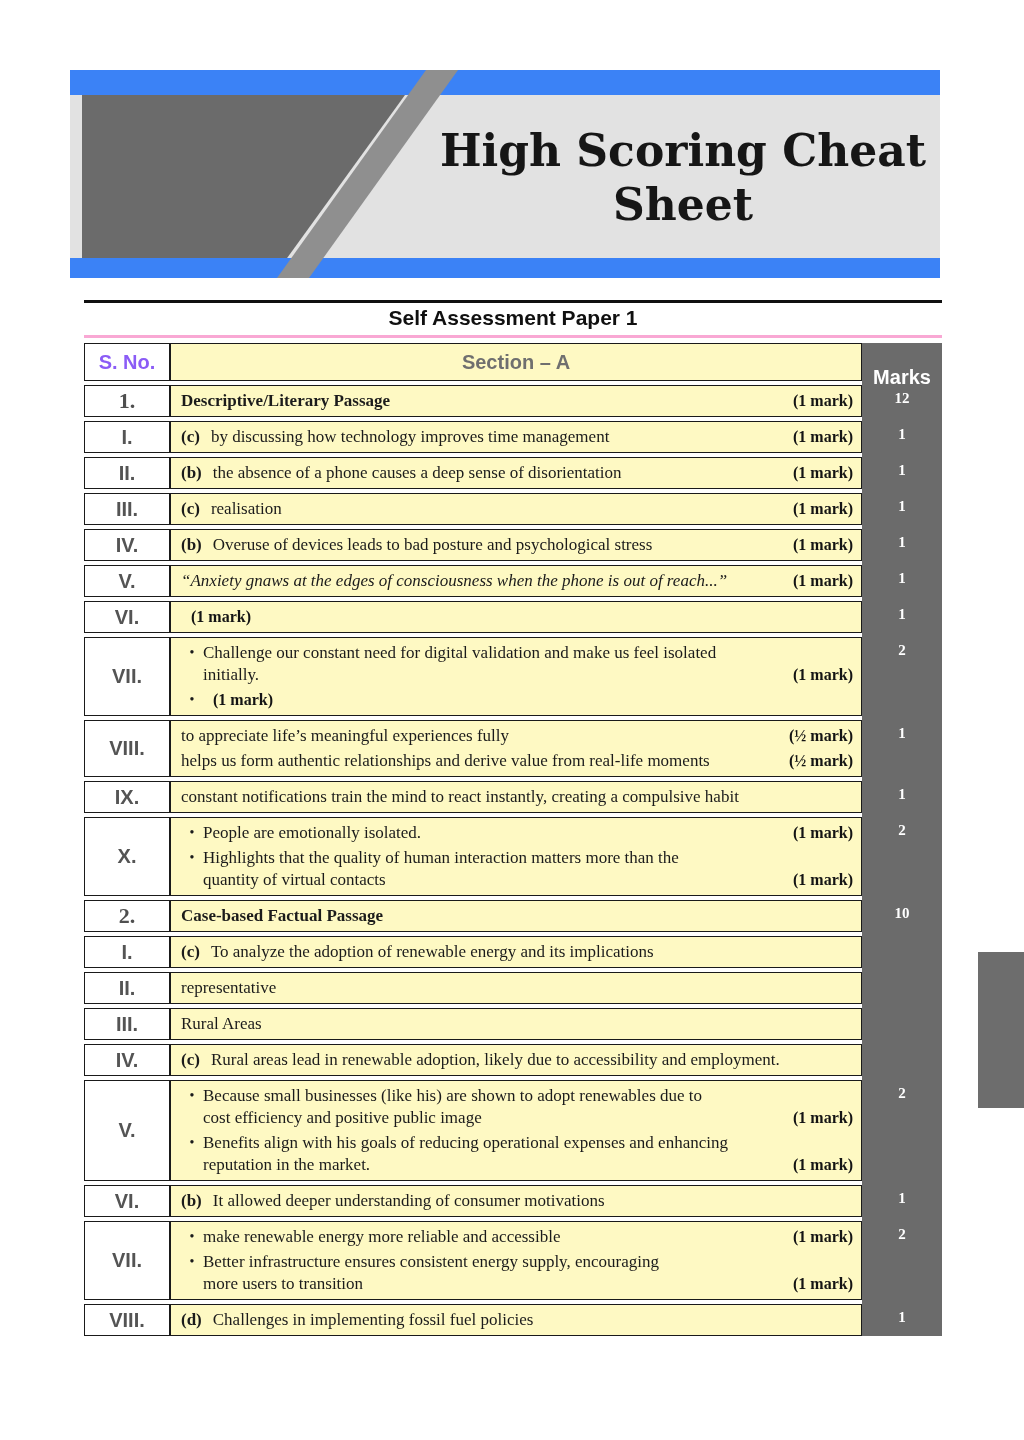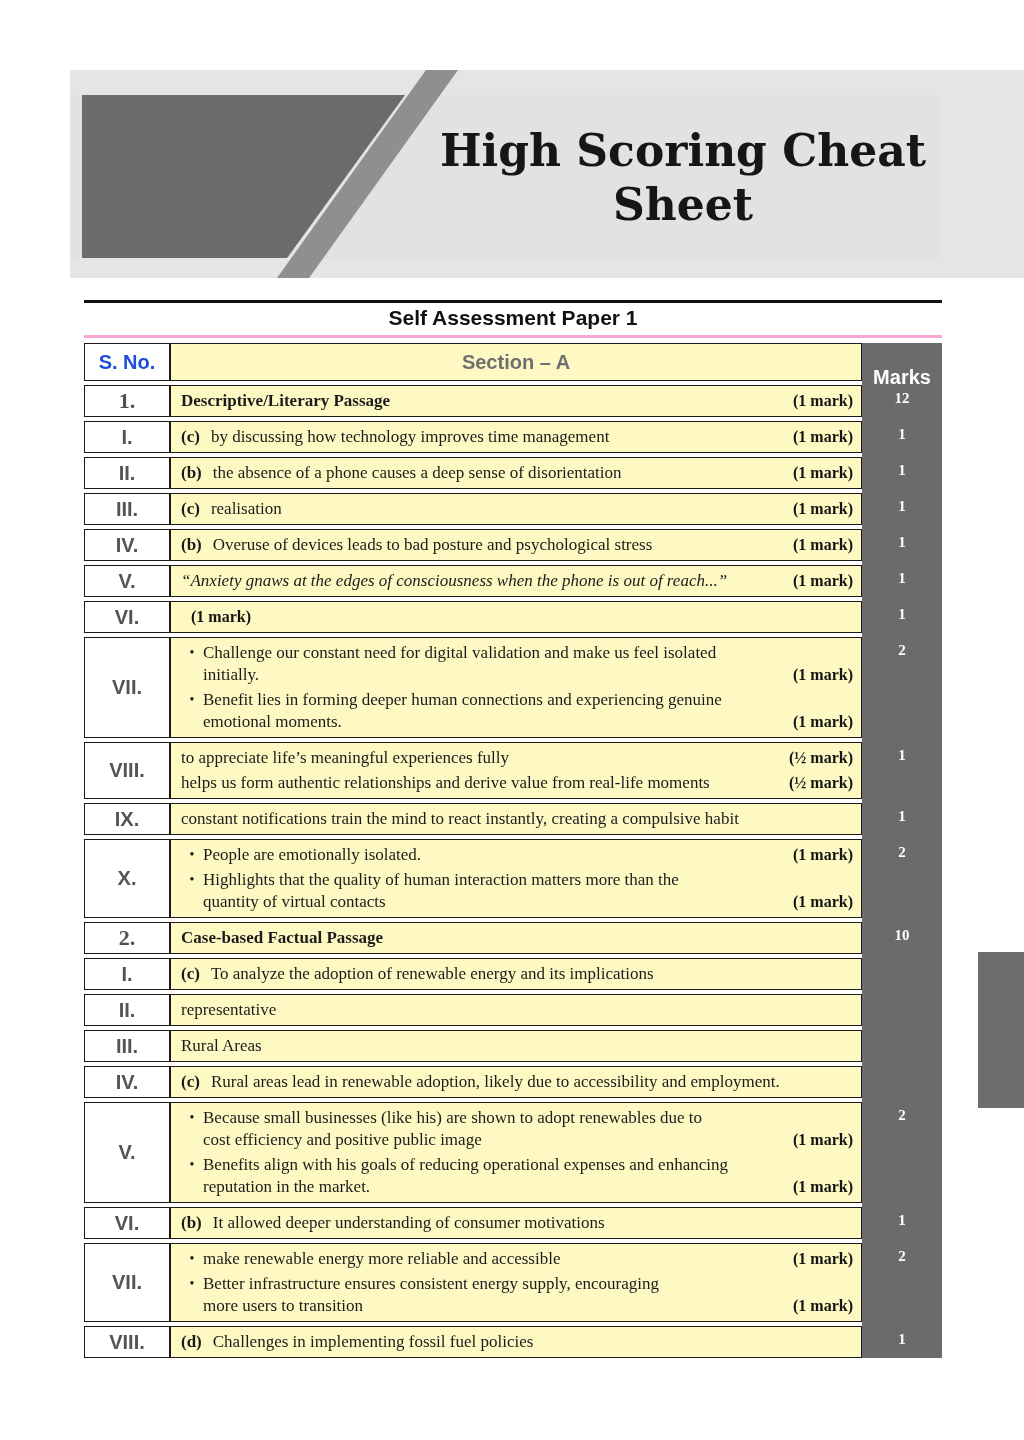--- a/index.html
+++ b/index.html
@@ -2,21 +2,21 @@
 <html><head>
 <meta charset="utf-8">
 <style>
   html,body { margin:0; padding:0; background:#ffffff; }
   .page {
     position:relative; width:1024px; height:1440px; background:#ffffff;
     font-family:"Liberation Serif", serif; overflow:hidden;
   }
 
   
-  .banner { position:absolute; left:70px; top:70px; width:954px; height:208px; background:#e5e5e5; }
+  .banner { position:absolute; left:70px; top:70px; width:870px; height:208px; background:#3b82f6; }
   .banner-inner { position:absolute; left:0; top:25px; width:870px; height:163px; background:#e2e2e2; }
   .banner-shape { position:absolute; left:12px; top:25px; width:323px; height:163px; background:#6b6b6b;
     clip-path:polygon(0 0, 100% 0, 63.5% 100%, 0 100%); }
   .banner-stripe { position:absolute; left:0; top:0; width:870px; height:208px; background:#8f8f8f;
     clip-path:polygon(356px 0, 388px 0, 239px 208px, 207px 208px); }
   .banner-title { position:absolute; left:330px; top:54px; width:566px; text-align:center;
     font-family:"DejaVu Serif", serif; font-weight:bold; font-size:44px; line-height:54px; color:#161616; }
 
   
   .subtitle-wrap { position:absolute; left:84px; top:300px; width:858px;
@@ -45,21 +45,21 @@
   .lines { flex:1; min-width:0; }
   .line { font-size:17px; line-height:22px; color:#1b1b1b; }
   .prefix { font-weight:bold; margin-right:11px; }
   .item.bold .line { font-weight:bold; }
   .item.italic .line { font-style:italic; }
   .mark { flex:none; align-self:flex-end; font-weight:bold; font-size:16px; line-height:22px;
     margin-left:10px; white-space:nowrap; color:#141414; }
 
   
   .row.header { height:38px; }
-  .row.header .cell-sno { color:#1d4ed8; }
+  .row.header .cell-sno { color:#8b5cf6; }
   .row.header .cell-content { align-items:center; justify-content:center; padding:0; }
   .section-label { font-family:"Liberation Sans", sans-serif; font-weight:bold; font-size:20px; color:#6f6f6f; }
   .row.header .cell-marks { font-family:"Liberation Sans", sans-serif; font-size:20px; padding-top:6px;margin-top:17px; }
 
   
   .side-tab { position:absolute; left:978px; top:952px; width:46px; height:156px; background:#6d6d6d; }
 </style>
 </head>
 <body>
 
@@ -173,24 +173,20 @@
             <div class="item">
               <span class="glyph">•</span>
               <div class="lines">
                 <div class="line">Challenge our constant need for digital validation and make us feel isolated</div>
                 <div class="line">initially.</div>
               </div>
               <div class="mark">(1 mark)</div>
             </div>
             <div class="item">
               <span class="glyph">•</span>
-              <div class="lines">
-                <div class="line">Benefit lies in forming deeper human connections and experiencing genuine</div>
-                <div class="line">emotional moments.</div>
-              </div>
               <div class="mark">(1 mark)</div>
             </div>
           </div>
           <div class="cell-marks">2</div>
         </div>
         <div class="row">
           <div class="cell-sno">VIII.</div>
           <div class="cell-content">
             <div class="item">
               <div class="lines">

